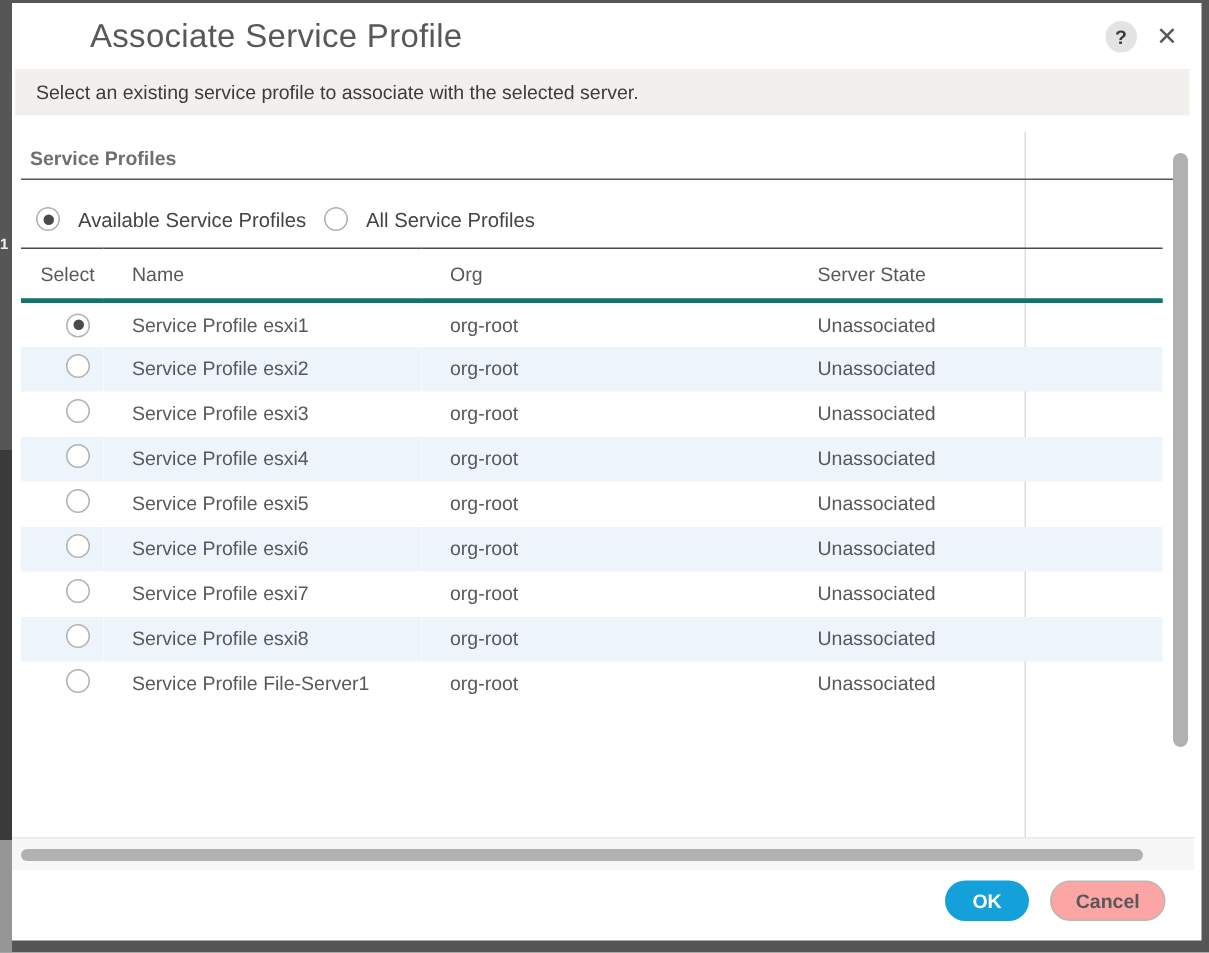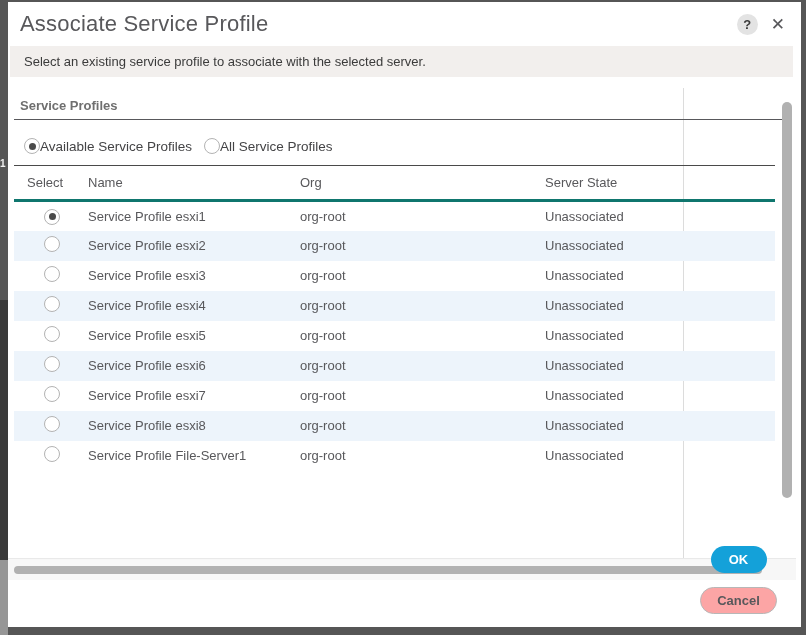--- a/index.html
+++ b/index.html
@@ -23,21 +23,21 @@
     background:#ffffff;
     font-size:13px;
   }
 
   .dlg-header {
     height:44px; display:flex; align-items:center;
     padding:0 16px 0 12px;
   }
   .dlg-title {
     font-size:22px; font-weight:normal; color:#58585b; letter-spacing:0.2px;
-    flex:1 1 auto; white-space:nowrap;
+    flex:1 1 auto; white-space:nowrap;margin-left:40px;
   }
   .help-btn {
     width:21px; height:21px; border-radius:50%;
     background:#e3e3e3; color:#3a3a3a;
     font-size:13px; font-weight:bold;
     display:flex; align-items:center; justify-content:center;
     cursor:pointer; user-select:none;
   }
   .close-btn {
     margin-left:13px; font-size:17px; color:#58585b;
@@ -63,21 +63,21 @@
   }
   .section-divider {
     position:absolute; top:31px; left:6px; width:777px; height:0;
     border-bottom:1px solid #58585b;
   }
 
   .filter-row {
     position:absolute; top:50px; left:16px;
     display:flex; align-items:center; gap:12px;
   }
-  .filter-option { display:flex; align-items:center; gap:0; cursor:pointer; }
+  .filter-option { display:flex; align-items:center; gap:12px; cursor:pointer; }
   .filter-option .radio { flex:0 0 auto; }
   .filter-label { font-size:13.5px; color:#444446; white-space:nowrap; }
 
   .radio {
     width:16px; height:16px; border-radius:50%;
     border:1px solid #b3b3b3; background:#fff;
     display:inline-flex; align-items:center; justify-content:center;
   }
   .radio.checked::after {
     content:""; width:7px; height:7px; border-radius:50%; background:#4a4a4a;
@@ -111,21 +111,21 @@
     background:#f7f7f7; border-top:1px solid #e9e9e9;
   }
   .hscroll-thumb {
     position:absolute; left:6px; top:7px; width:748px; height:8px;
     border-radius:4px; background:var(--scrollbar_thumb,#b1b1b1);
   }
 
   
   .footer {
     position:absolute; right:24px; bottom:13px;
-    display:flex; align-items:center; gap:14px;flex-direction:column;
+    display:flex; align-items:center; gap:14px;
   }
   .btn {
     height:27px; border-radius:14px; font-size:13px; font-weight:bold;
     font-family:"Liberation Sans", sans-serif;
     display:flex; align-items:center; justify-content:center;
     cursor:pointer;
   }
   .btn-ok {
     width:56px; background:var(--accent,#14a1d9); color:#ffffff;
     border:none;

